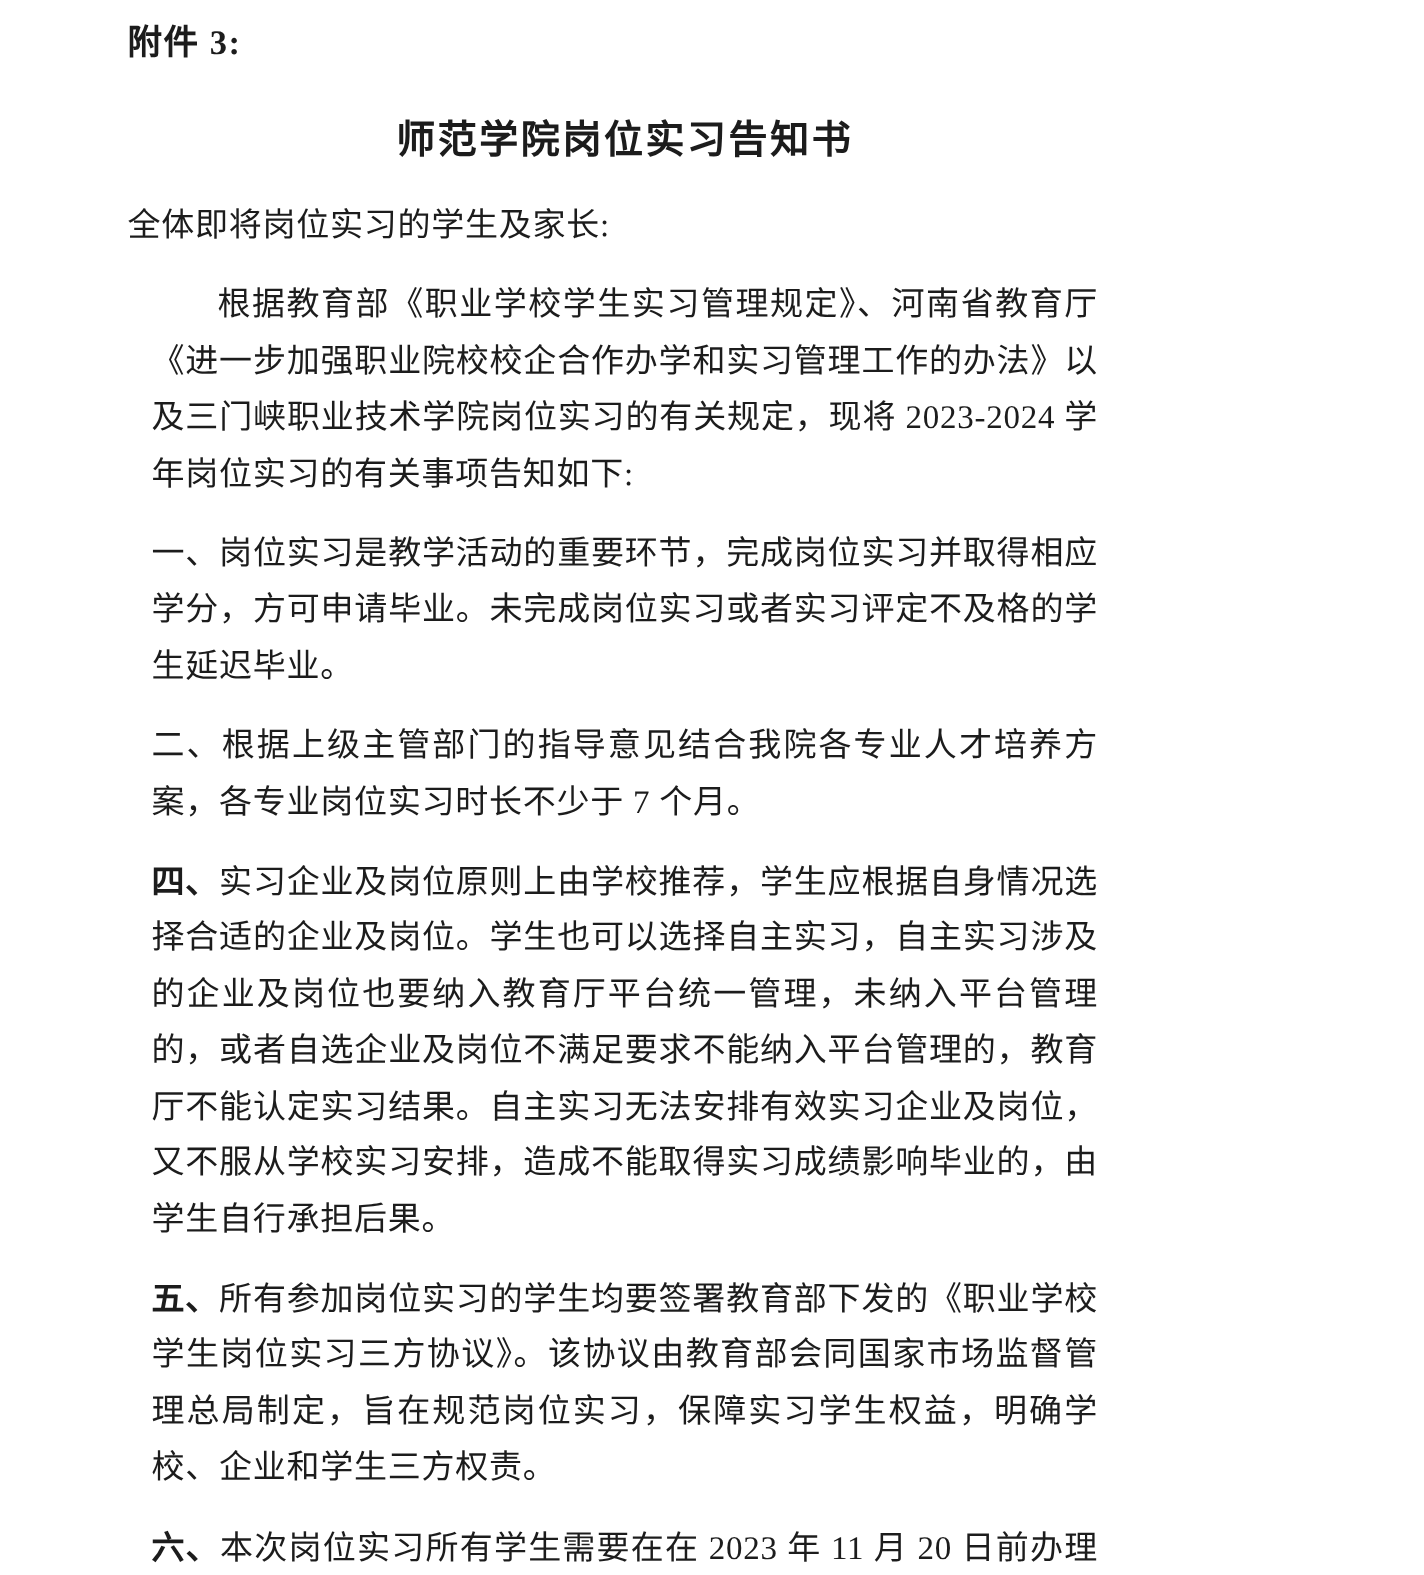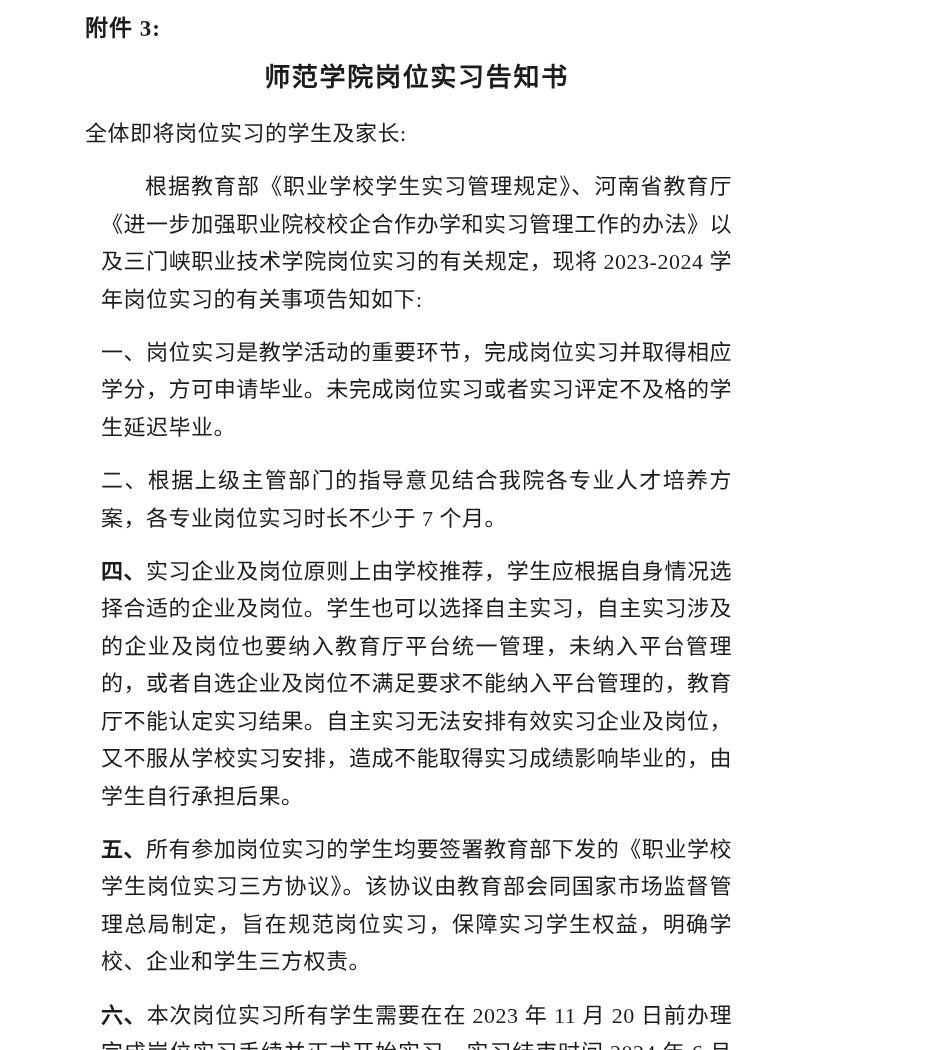--- a/index.html
+++ b/index.html
@@ -18,21 +18,21 @@
     box-sizing: border-box;
     padding: 12px 71px 0 85px;
   }
   .attachment-label {
     font-size: 23px;
     font-weight: bold;
     letter-spacing: 1px;
     line-height: 33px;
   }
   .doc-title {
-    margin-top: 14px;
+    margin-top: 30px;
     text-align: center;
     font-size: 26px;
     font-weight: bold;
     letter-spacing: 1.7px;
     line-height: 38px;
   }
   .salutation {
     margin-top: 18px;
     font-size: 22px;
     letter-spacing: 0.5px;

